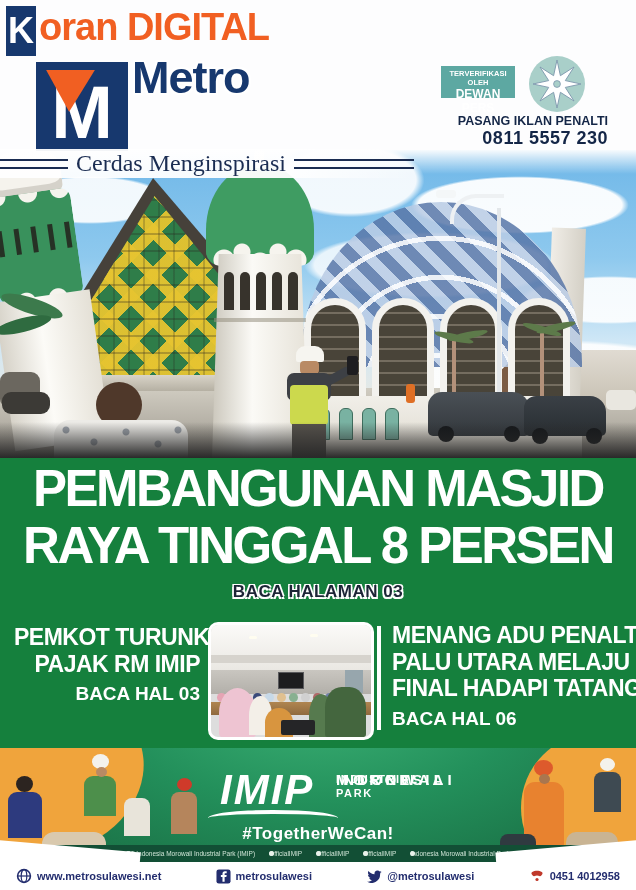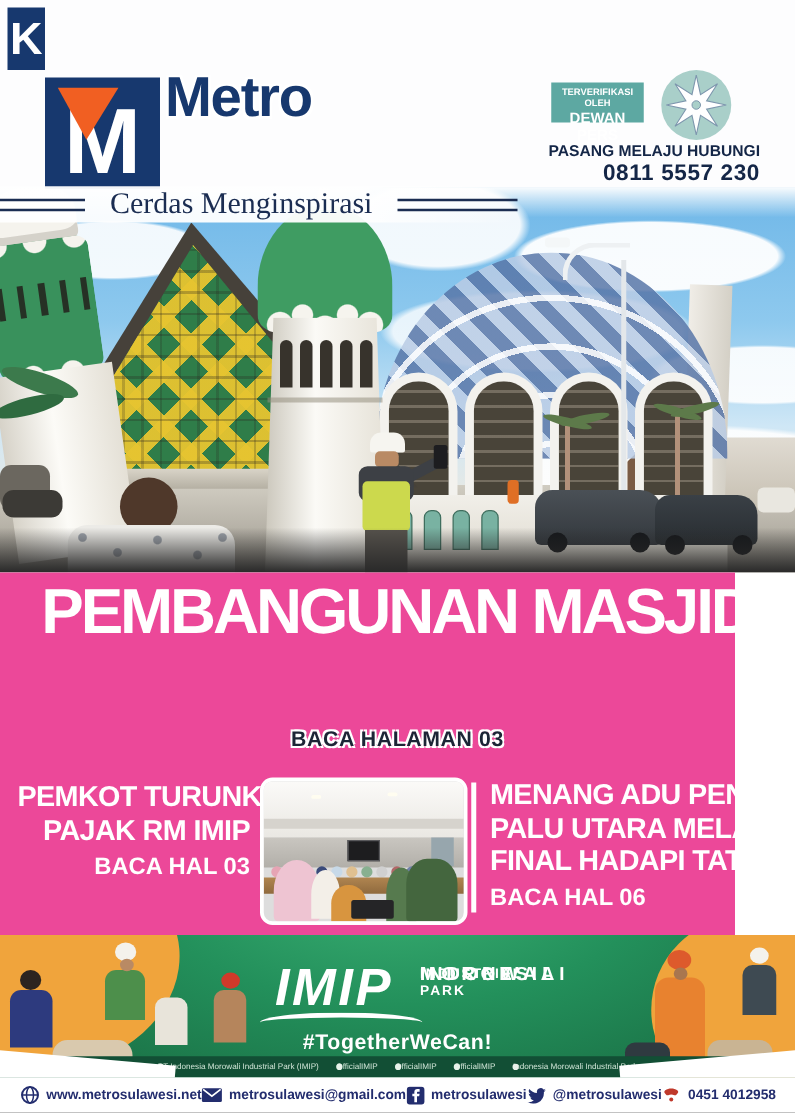--- a/index.html
+++ b/index.html
@@ -33,21 +33,21 @@
           background:#a9cfc9;display:flex;align-items:center;justify-content:center;}
   .adv1{position:absolute;right:28px;top:114px;font-size:12.5px;font-weight:900;color:#142647;}
   .adv2{position:absolute;right:28px;top:128px;font-size:18px;font-weight:900;color:#142647;letter-spacing:0.5px;}
 
   
   #tagline{position:absolute;top:149px;left:0;width:414px;height:29px;z-index:7;display:flex;
            align-items:center;background:linear-gradient(90deg,rgba(255,255,255,.95) 70%,rgba(255,255,255,0));}
   .rule{height:6px;border-top:2px solid #1b2d52;border-bottom:2px solid #1b2d52;}
   .rule.l{width:68px;}
   .rule.r{flex:1;}
-  .tagline-text{font-family:"Liberation Serif",serif;font-size:24px;color:#1b2d52;margin:0 20px;white-space:nowrap;}
+  .tagline-text{font-family:"Liberation Serif",serif;font-size:24px;color:#1b2d52;margin:0 8px;white-space:nowrap;}
 
   
   #photo{position:absolute;top:150px;left:0;width:636px;height:308px;overflow:hidden;z-index:1;}
   #photo div{position:absolute;}
   .sky{left:0;top:0;width:636px;height:308px;background:
     radial-gradient(ellipse 170px 45px at 520px 55px, rgba(255,255,255,.95) 0 60%,transparent 64%),
     radial-gradient(ellipse 210px 55px at 430px 115px, rgba(255,255,255,.8) 0 55%,transparent 60%),
     radial-gradient(ellipse 150px 40px at 610px 150px, rgba(255,255,255,.9) 0 55%,transparent 60%),
     radial-gradient(ellipse 130px 40px at 90px 50px, rgba(255,255,255,.9) 0 55%,transparent 60%),
     radial-gradient(ellipse 120px 60px at 350px 30px, rgba(255,255,255,.9) 0 55%,transparent 62%),
@@ -144,21 +144,21 @@
   .sv-phone{left:347px;top:206px;width:11px;height:19px;background:#1d1d20;border-radius:2px;}
   .sv-legs{left:292px;top:274px;width:34px;height:34px;background:#56524c;}
   .biker{left:0px;top:222px;width:40px;height:36px;background:#6b675f;border-radius:9px;}
   .moto{left:2px;top:242px;width:48px;height:22px;background:#3c3a36;border-radius:9px;}
   .oworker1{left:312px;top:232px;width:10px;height:21px;background:#e07b2a;border-radius:3px;}
   .oworker2{left:406px;top:234px;width:9px;height:19px;background:#df6f25;border-radius:3px;}
   .photo-fade-top{left:0;top:0;width:636px;height:24px;background:linear-gradient(rgba(255,255,255,.95),rgba(255,255,255,0));}
   .photo-fade-bot{left:0;top:272px;width:636px;height:36px;background:linear-gradient(rgba(41,41,41,0),#292929);}
 
   
-  #dark{position:absolute;top:458px;left:0;width:588px;height:290px;background:#ec4899;z-index:2;}
+  #dark{position:absolute;top:458px;left:0;width:636px;height:290px;background:#15803d;z-index:2;}
   .hl{width:636px;text-align:center;color:#fff;font-weight:900;font-size:51px;letter-spacing:-2.5px;
       line-height:57px;white-space:nowrap;}
   .hl1{position:absolute;top:2px;}
   .hl2{position:absolute;top:59px;}
   .kicker{position:absolute;top:124px;width:636px;text-align:center;font-size:17px;font-weight:900;
       letter-spacing:0.5px;color:#1c2536;
       text-shadow:-1.5px -1.5px 0 #fff,1.5px -1.5px 0 #fff,-1.5px 1.5px 0 #fff,1.5px 1.5px 0 #fff;}
   #substrip{position:absolute;top:160px;left:0;width:636px;height:126px;}
   .ss-left{position:absolute;left:14px;top:6px;width:186px;text-align:right;color:#fff;}
   .ss-right{position:absolute;left:392px;top:4px;width:236px;text-align:left;color:#fff;}
@@ -232,36 +232,37 @@
   .f-item{display:flex;align-items:center;gap:5px;font-size:11px;font-weight:800;color:#232d6e;white-space:nowrap;}
   .f-item svg{display:block;}
 </style>
 </head>
 <body>
 
 <div id="page">
 
   <div id="header">
     <div class="k-square">K</div>
+    <div class="koran-rest">oran DIGITAL</div>
     <div class="m-square">
       <div class="m-letter">M</div>
       <div class="m-triangle"></div>
     </div>
     <div class="brand-metro">Metro</div>
     <div class="verified">
       <div class="v1">TERVERIFIKASI OLEH</div>
       <div class="v2">DEWAN PERS</div>
     </div>
     <div class="emblem">
       <svg width="54" height="54" viewBox="0 0 54 54">
         <polygon points="27,3 30.4,18.7 44,10 35.3,23.6 51,27 35.3,30.4 44,44 30.4,35.3 27,51 23.6,35.3 10,44 18.7,30.4 3,27 18.7,23.6 10,10 23.6,18.7" fill="#ffffff" stroke="#7d96ad" stroke-width="0.9"></polygon>
         <circle cx="27" cy="27" r="3.4" fill="#a9cfc9" stroke="#7d96ad" stroke-width="0.8"></circle>
       </svg>
     </div>
-    <div class="adv1">PASANG MELAJU HUBUNGI</div>
+    <div class="adv1">PASANG IKLAN PENALTI</div>
     <div class="adv2">0811 5557 230</div>
   </div>
 
   <div id="tagline">
     <div class="rule l"></div>
     <div class="tagline-text">Cerdas Menginspirasi</div>
     <div class="rule r"></div>
   </div>
 
   <div id="photo">
@@ -334,20 +335,21 @@
     <div class="sv-vest"></div>
     <div class="sv-legs"></div>
     <div class="man-head"></div>
     <div class="man-body"></div>
     <div class="photo-fade-top"></div>
     <div class="photo-fade-bot"></div>
   </div>
 
   <div id="dark">
     <div class="hl hl1">PEMBANGUNAN MASJID</div>
+    <div class="hl hl2">RAYA TINGGAL 8 PERSEN</div>
     <div class="kicker">BACA HALAMAN 03</div>
 
     <div id="substrip">
       <div class="ss-left">
         <div class="ss-line">PEMKOT TURUNKAN</div>
         <div class="ss-line">PAJAK RM IMIP</div>
         <div class="ss-ref">BACA HAL 03</div>
       </div>
 
       <div class="mid-photo">
@@ -448,27 +450,20 @@
   <div id="footer">
     <div class="f-item">
       <svg width="16" height="16" viewBox="0 0 16 16">
         <circle cx="8" cy="8" r="6.4" fill="none" stroke="#232d6e" stroke-width="1.6"></circle>
         <ellipse cx="8" cy="8" rx="2.8" ry="6.4" fill="none" stroke="#232d6e" stroke-width="1.2"></ellipse>
         <line x1="1.6" y1="8" x2="14.4" y2="8" stroke="#232d6e" stroke-width="1.2"></line>
       </svg>
       <span>www.metrosulawesi.net</span>
     </div>
     <div class="f-item">
-      <svg width="17" height="14" viewBox="0 0 17 14">
-        <rect x="0.5" y="1.5" width="16" height="11" rx="1.2" fill="#232d6e"></rect>
-        <polyline points="1.5,2.5 8.5,8 15.5,2.5" fill="none" stroke="#ffffff" stroke-width="1.4"></polyline>
-      </svg>
-      <span>metrosulawesi@gmail.com</span>
-    </div>
-    <div class="f-item">
       <svg width="15" height="15" viewBox="0 0 16 16">
         <rect x="0.5" y="0.5" width="15" height="15" rx="2.5" fill="#232d6e"></rect>
         <path d="M9.6 4.6h1.8V2.4H9.4C7.9 2.4 6.9 3.5 6.9 5v1.4H5.2v2.2h1.7v5h2.3v-5h1.8l.4-2.2H9.2V5.1c0-.3.2-.5.4-.5z" fill="#fff"></path>
       </svg>
       <span>metrosulawesi</span>
     </div>
     <div class="f-item">
       <svg width="16" height="14" viewBox="0 0 16 14">
         <path d="M15.5 2c-.5.3-1.1.5-1.7.6A3 3 0 0 0 8.6 5.3C6.1 5.2 3.9 4 2.4 2.1c-.8 1.4-.4 3.2 1 4.1-.5 0-1-.1-1.4-.4 0 1.5 1.1 2.8 2.5 3.1-.4.1-.9.1-1.3.1.4 1.2 1.5 2.1 2.9 2.1A6 6 0 0 1 1 12.6 8.5 8.5 0 0 0 14.1 5v-.4c.6-.4 1-.9 1.4-1.5-.5.2-1 .4-1.5.4z" fill="#232d6e"></path>
       </svg>

